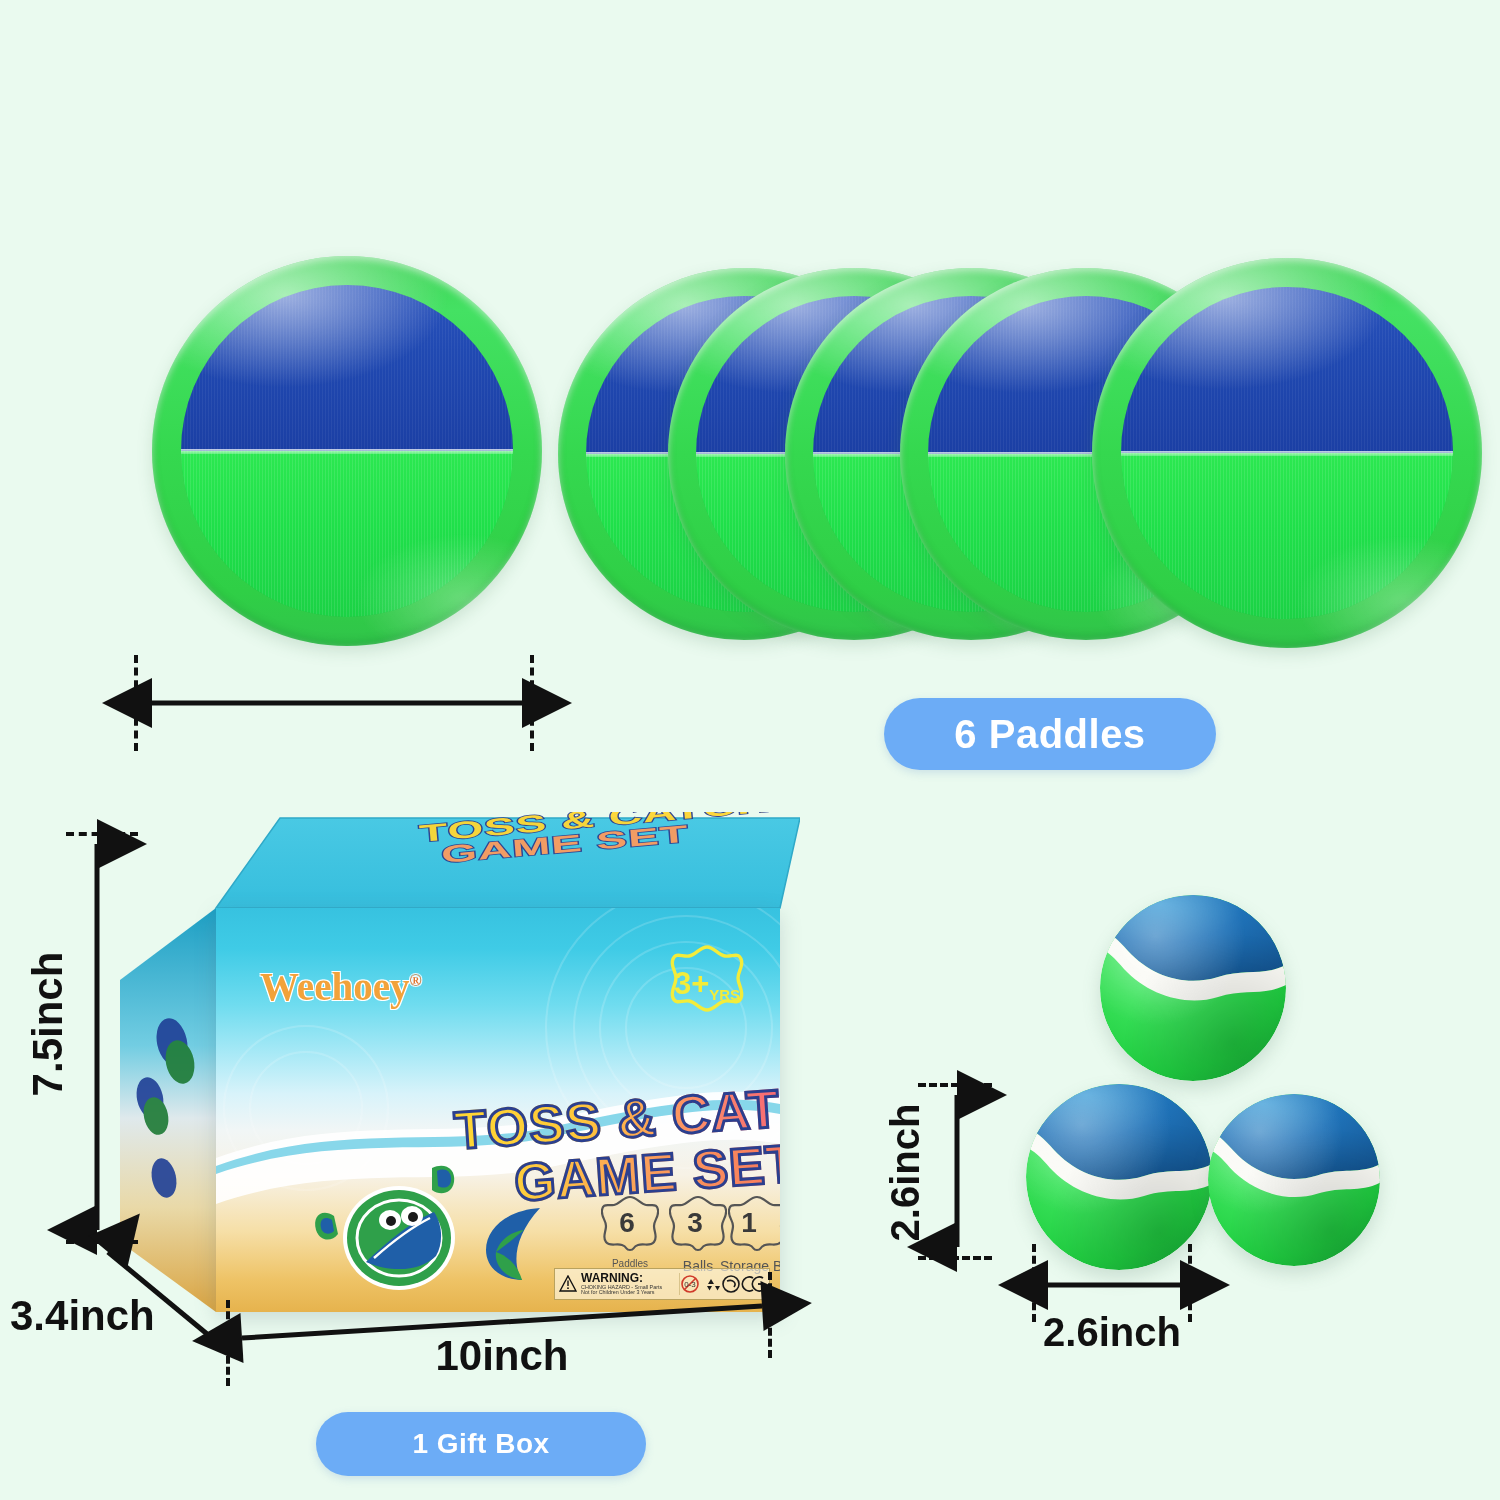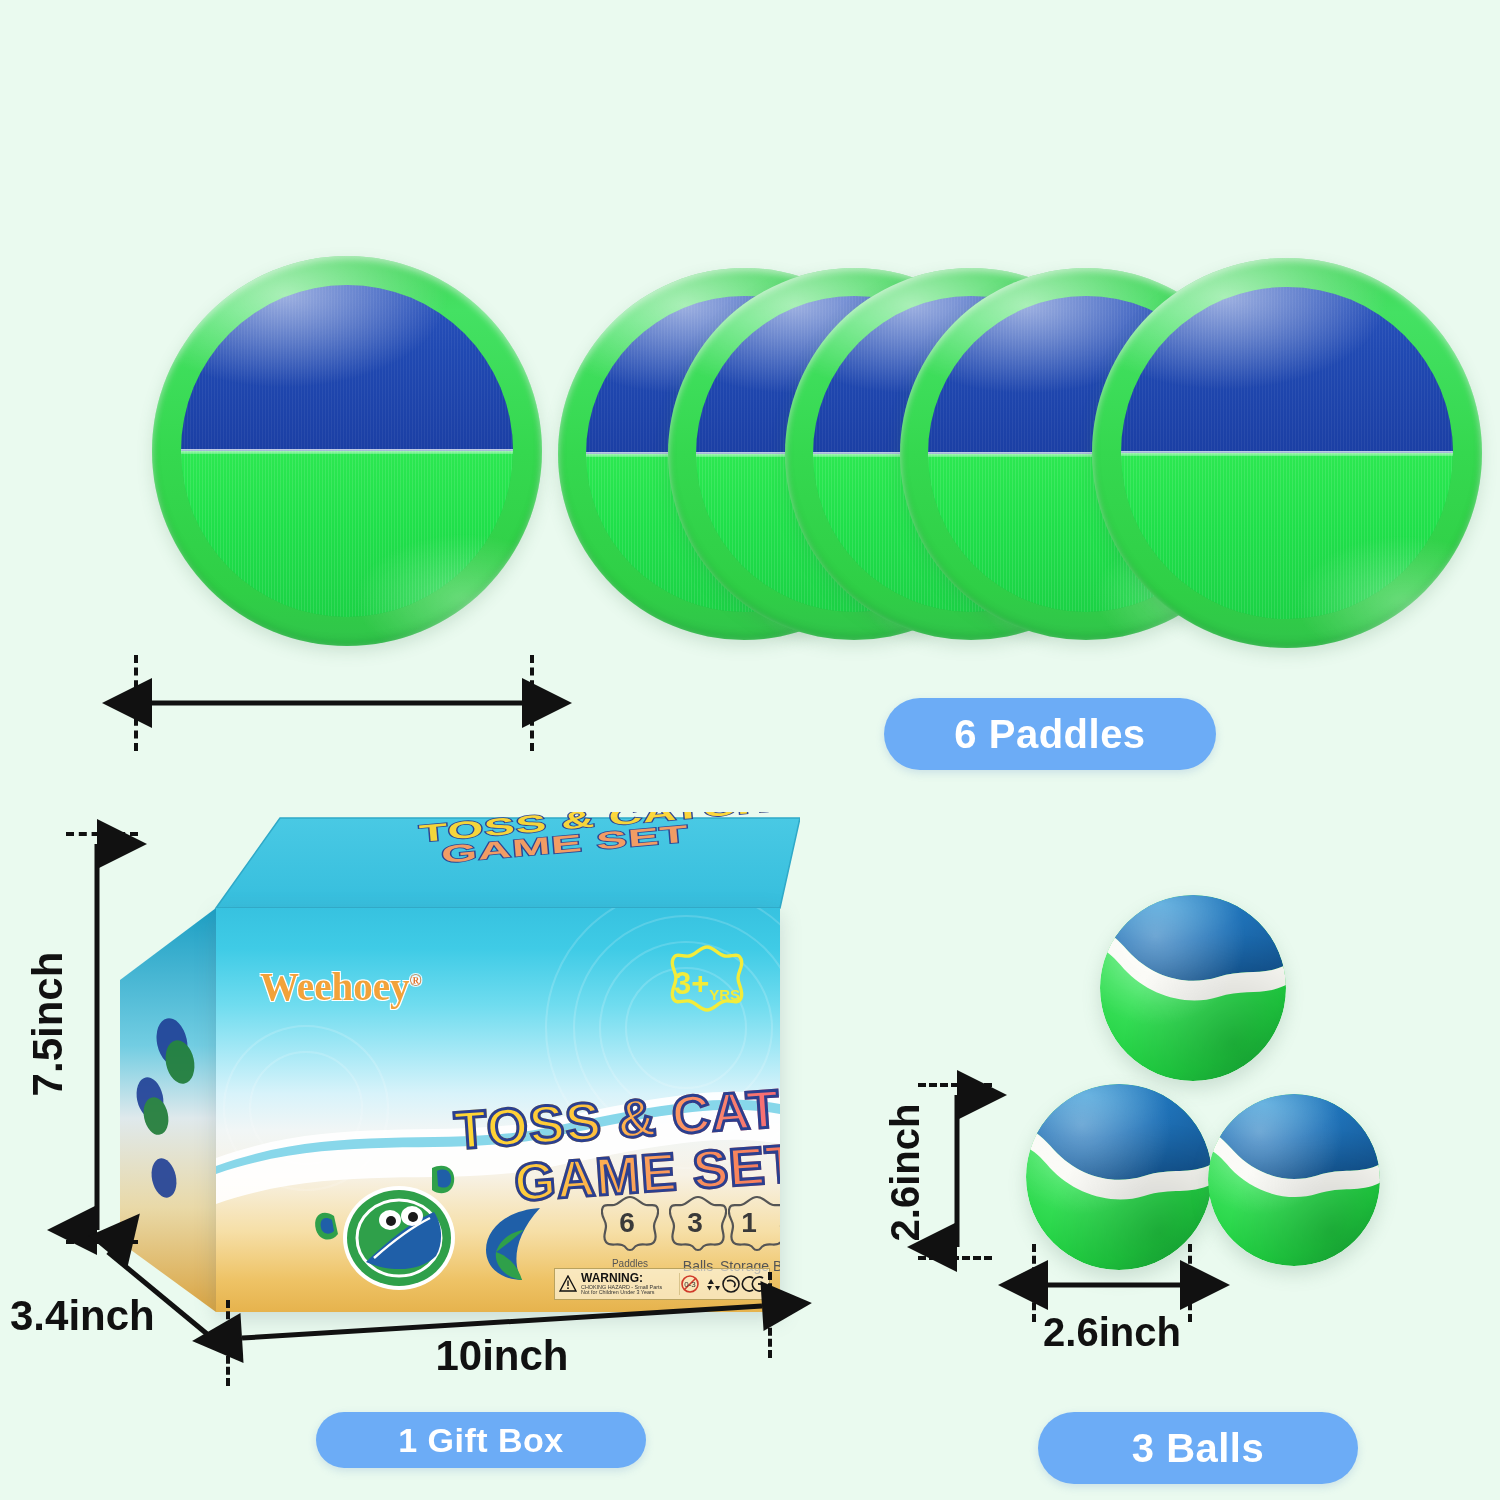--- a/index.html
+++ b/index.html
@@ -420,21 +420,21 @@
   </svg>
   <div class="dimlabel" style="left:10px;top:1292px;font-size:42px;">3.4inch</div>
 
   <div class="dash-v" style="left:226px;top:1300px;height:86px;"></div>
   <div class="dash-v" style="left:768px;top:1272px;height:86px;"></div>
   <svg class="dimsvg" style="left:228px;top:1292px;width:548px;height:60px;" viewBox="0 0 548 60">
     <line x1="14" y1="46" x2="534" y2="14" stroke="#111" stroke-width="5" marker-start="url(#arL)" marker-end="url(#arR)"></line>
   </svg>
   <div class="dimlabel" style="left:228px;top:1332px;width:548px;text-align:center;font-size:42px;">10inch</div>
 
-  <div class="pill" style="left:316px;top:1412px;width:330px;height:56px;font-size:34px;">1 Gift Box</div>
+  <div class="pill" style="left:316px;top:1412px;width:330px;height:64px;font-size:28px;">1 Gift Box</div>
 
   <div>
 
     <div class="ball" style="left:1100px;top:895px;width:186px;height:186px;">
       <div class="ball-green"></div>
       <svg class="ball-blue" viewBox="0 0 186 186" preserveAspectRatio="none">
         <defs>
           <clipPath id="bclip1">
               <circle cx="93" cy="93" r="93"></circle>
             </clipPath>
@@ -512,15 +512,14 @@
   <div class="dimlabel" style="left:820px;top:1150px;width:170px;text-align:center;font-size:40px;
        transform:rotate(-90deg);">2.6inch</div>
 
   <div class="dash-v" style="left:1032px;top:1244px;height:78px;"></div>
   <div class="dash-v" style="left:1188px;top:1244px;height:78px;"></div>
   <svg class="dimsvg" style="left:1036px;top:1272px;width:156px;height:26px;" viewBox="0 0 156 26">
     <line x1="12" y1="13" x2="144" y2="13" stroke="#111" stroke-width="5" marker-start="url(#arL)" marker-end="url(#arR)"></line>
   </svg>
   <div class="dimlabel" style="left:1012px;top:1310px;width:200px;text-align:center;font-size:40px;">2.6inch</div>
 
-  <div class="pill" style="left:1038px;top:1412px;width:320px;height:72px;font-size:40px;">3 Balls</div>
 
 </div>
 
 </body></html>

